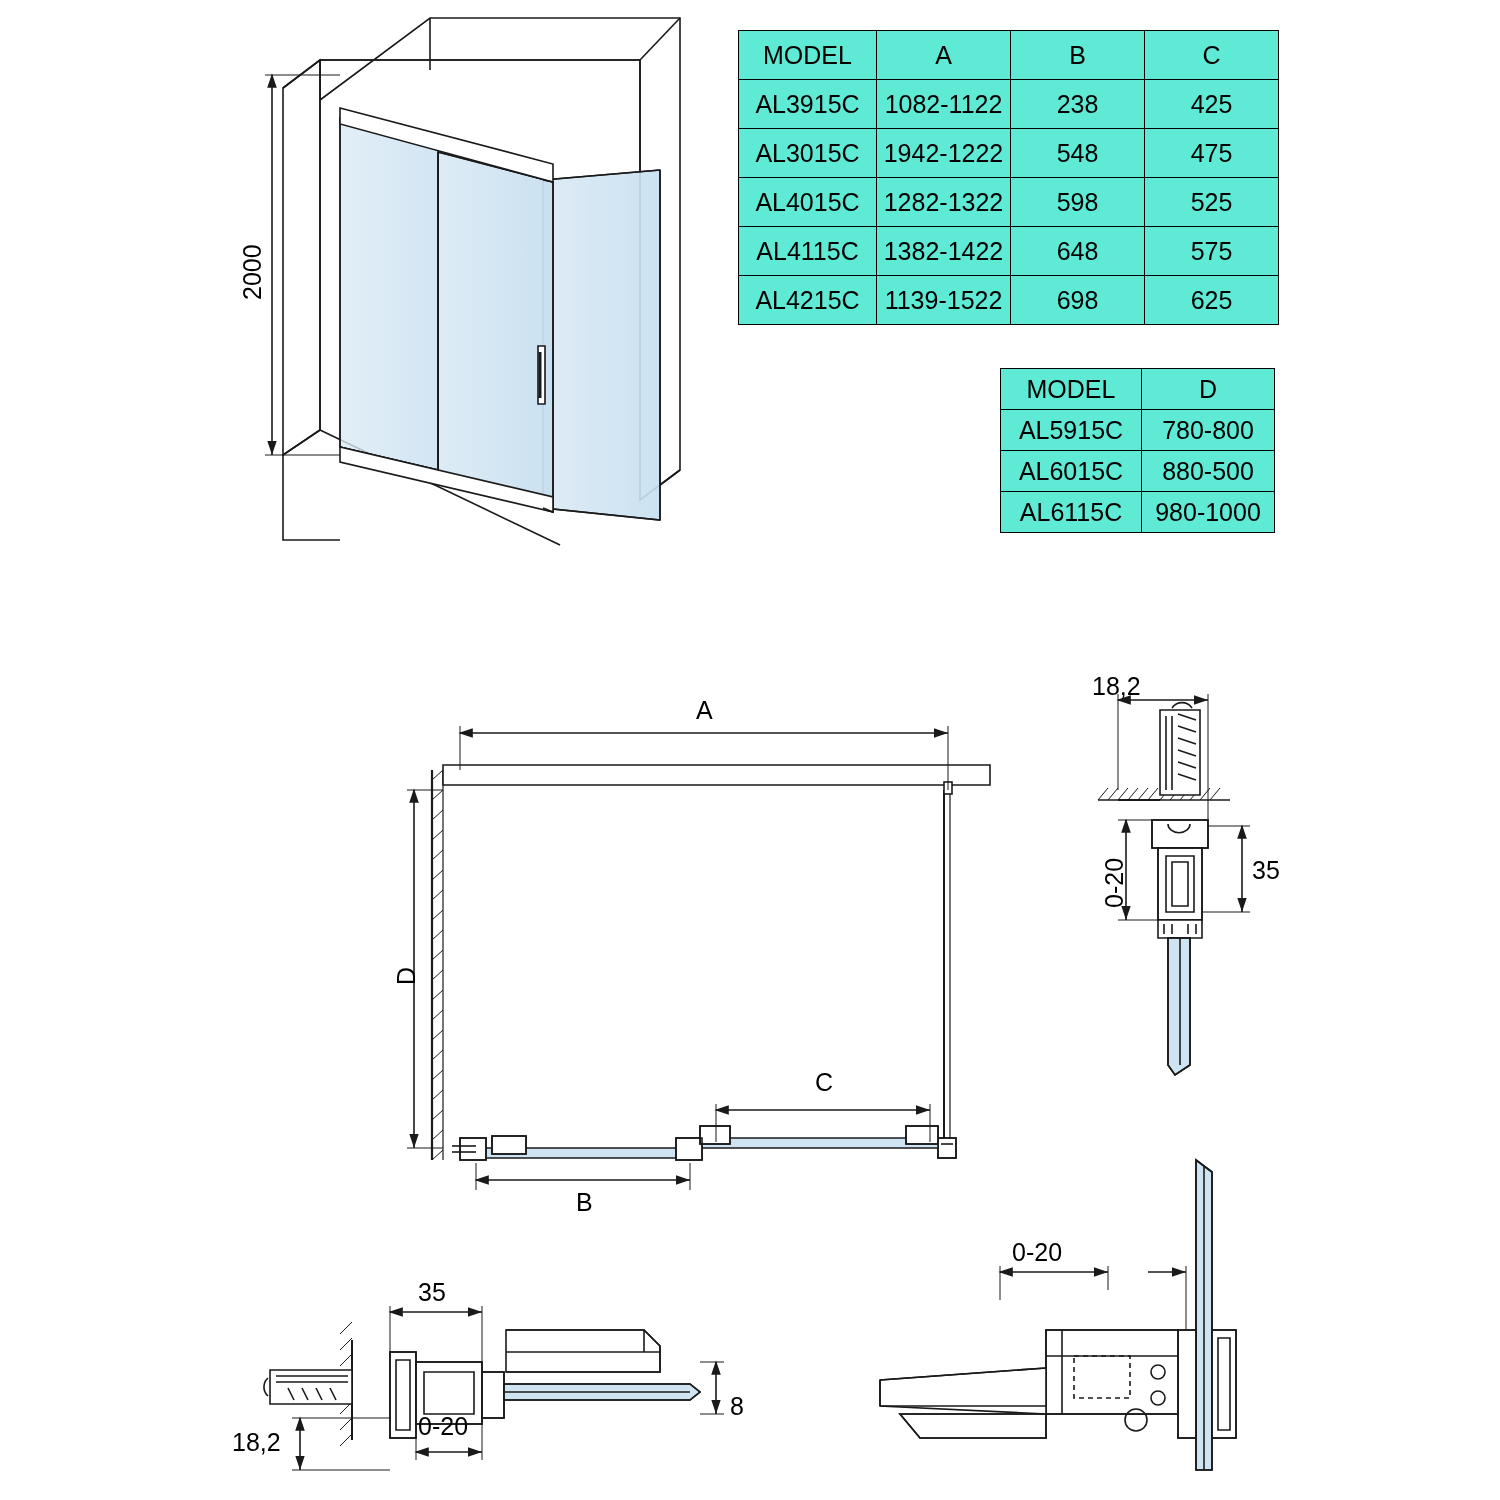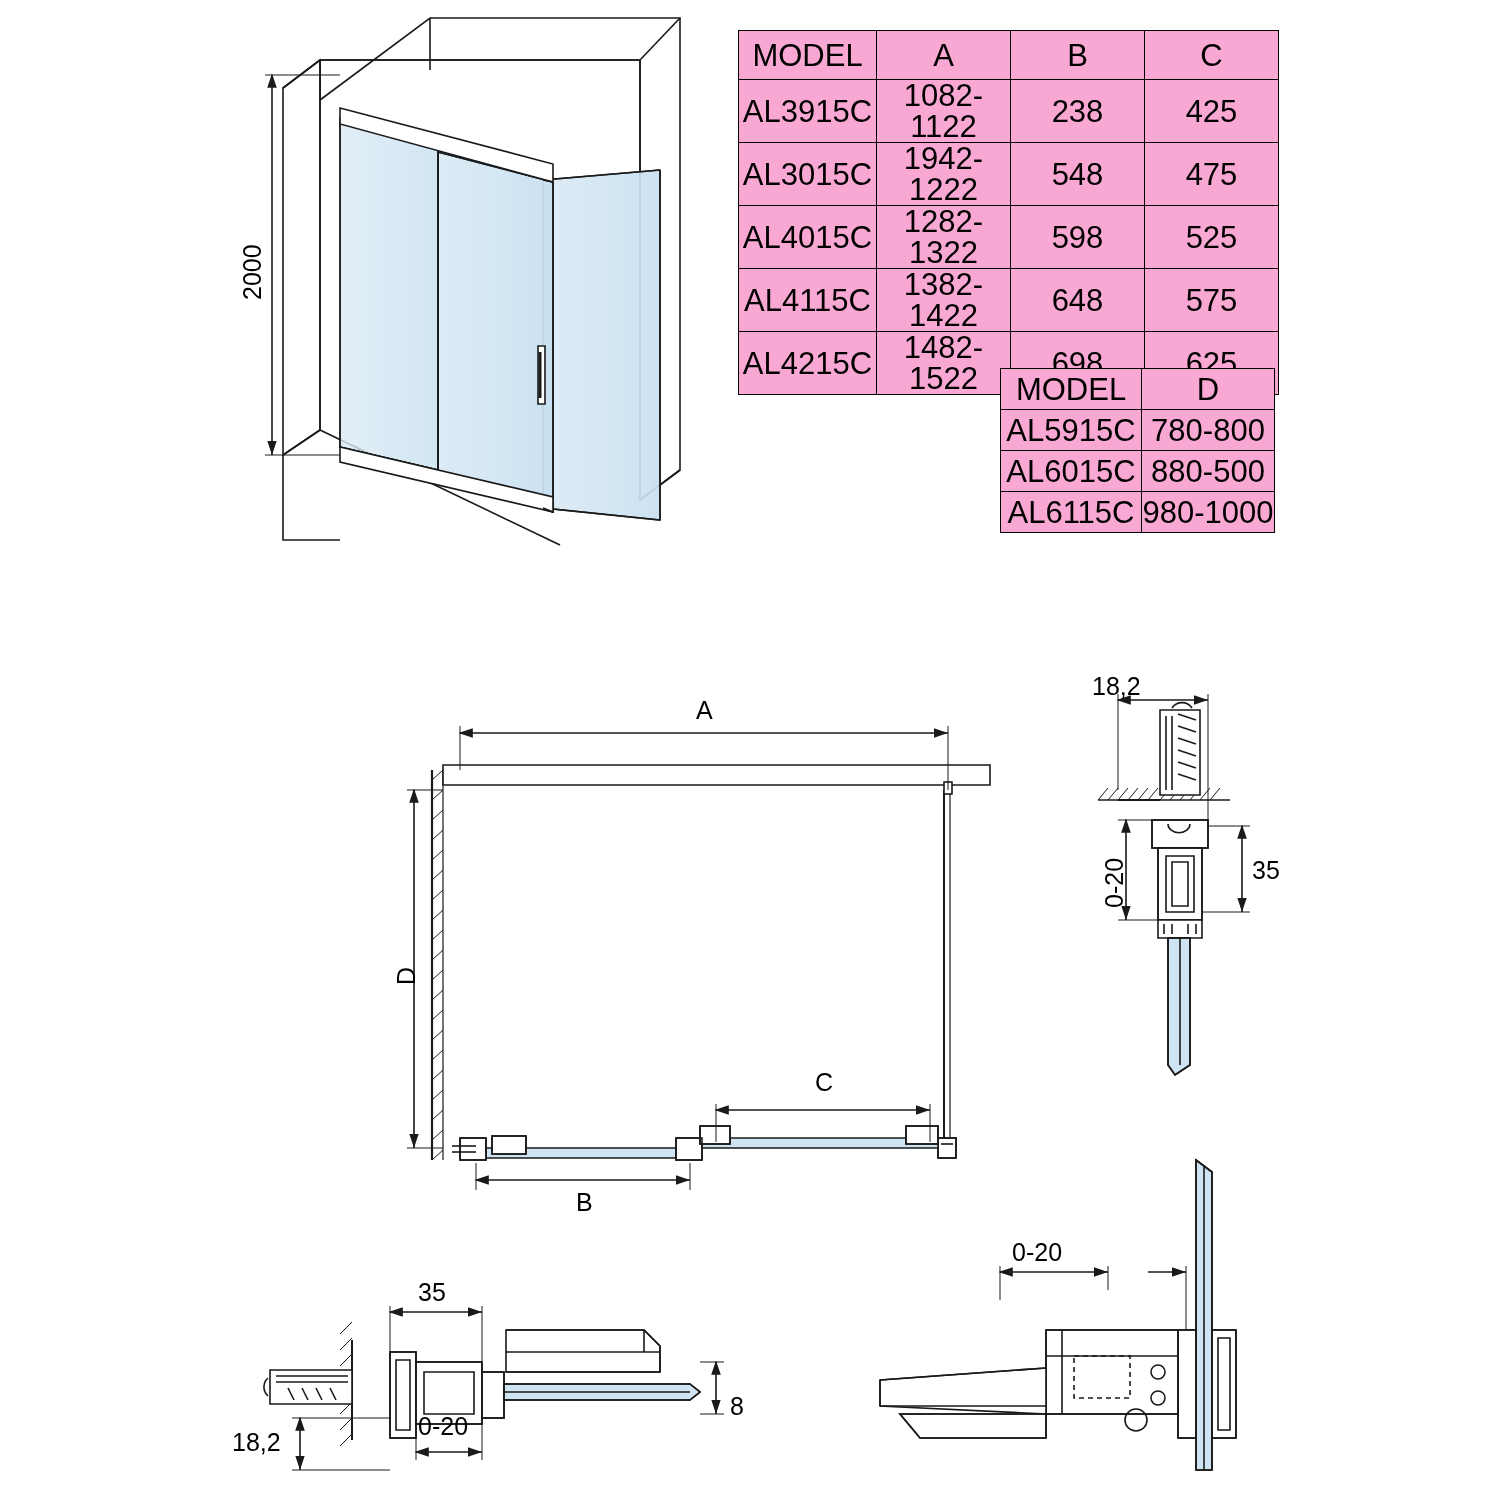--- a/index.html
+++ b/index.html
@@ -11,22 +11,22 @@
     position:relative;
     overflow:hidden;
   }
   .stage{position:absolute;left:0;top:0;width:1500px;height:1500px;}
   svg{position:absolute;left:0;top:0;width:1500px;height:1500px;overflow:visible;}
 
   
   table.spec{
     border-collapse:collapse;
     position:absolute;
-    font-size:31px;
-    background:#f9a8d4;
+    font-size:25px;
+    background:#5eead4;
   }
   table.spec td, table.spec th{
     border:1.6px solid #000;
     text-align:center;
     font-weight:400;
     padding:0;
     line-height:1;
   }
   #table-abc{left:738px;top:30px;}
   #table-abc th, #table-abc td{height:48px;}
@@ -352,21 +352,21 @@
         <td>525</td>
       </tr>
       <tr>
         <td>AL4115C</td>
         <td>1382-1422</td>
         <td>648</td>
         <td>575</td>
       </tr>
       <tr>
         <td>AL4215C</td>
-        <td>1482-1522</td>
+        <td>1139-1522</td>
         <td>698</td>
         <td>625</td>
       </tr>
     </tbody>
   </table>
 
   <table class="spec" id="table-d">
     <thead>
       <tr>
         <th class="c-model">MODEL</th>

